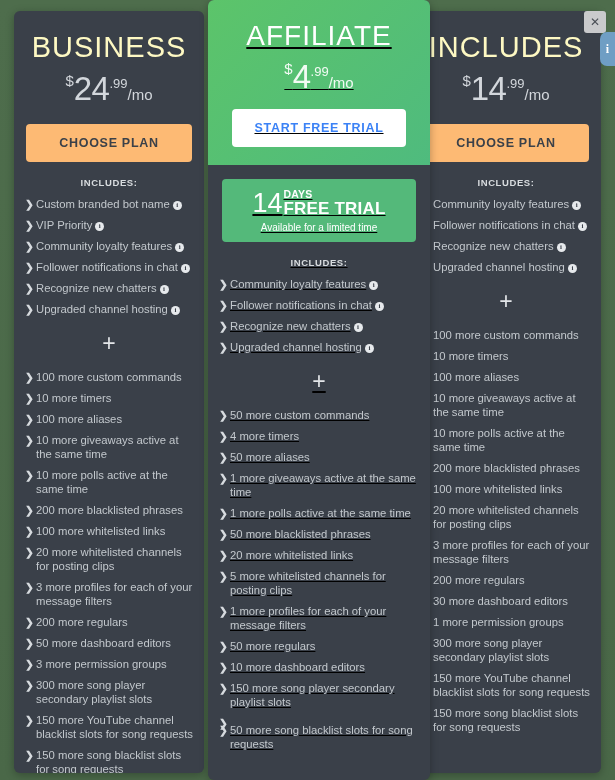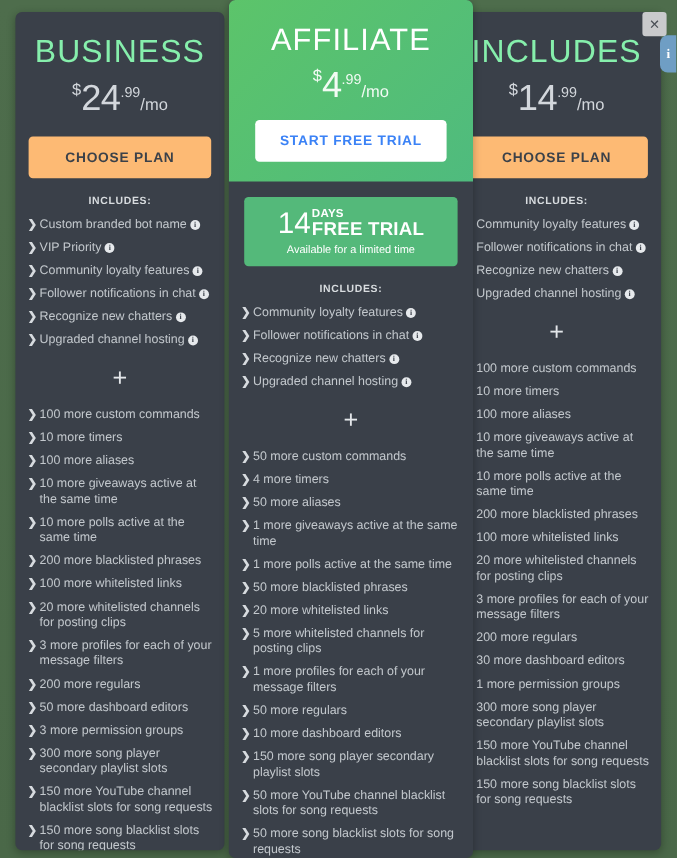--- a/index.html
+++ b/index.html
@@ -23,37 +23,37 @@
   .card {
     position: absolute;
     background: #3a4049;
     border-radius: 6px;
     overflow: hidden;
     box-shadow: 0 2px 8px rgba(0,0,0,.28);
   }
 
   .card-business { left: 14px;  top: 11px; width: 190px; height: 762px; }
   .card-partner  { left: 411px; top: 11px; width: 190px; height: 762px; }
-  .card-affiliate{ left: 208px; top: 0px;  width: 222px; height: 780px; z-index: 5; }
+  .card-affiliate{ left: 208px; top: 0px;  width: 222px; height: 780px; z-index: 5; text-decoration: underline; }
 
   
   .head {
     padding: 20px 12px 0;
     text-align: center;
   }
   .head.green {
     background: linear-gradient(135deg, #5cc46a 0%, #4fbb7e 100%);
     padding-bottom: 18px;
   }
 
   .plan-name {
     font-size: 29px;
     font-weight: 300;
     letter-spacing: 1px;
-    color: #86efac;
+    color: #fef9c3;
     line-height: 1.15;
     white-space: nowrap;
   }
   .head.green .plan-name { color: #ffffff; font-size: 28px; }
 
   .price-row {
     margin-top: 8px;
     color: #d3d7dc;
     line-height: 1;
     white-space: nowrap;
@@ -262,21 +262,21 @@
           <div class="feat"><span class="chev">❯</span><span>50 more aliases</span></div>
           <div class="feat"><span class="chev">❯</span><span>1 more giveaways active at the same time</span></div>
           <div class="feat"><span class="chev">❯</span><span>1 more polls active at the same time</span></div>
           <div class="feat"><span class="chev">❯</span><span>50 more blacklisted phrases</span></div>
           <div class="feat"><span class="chev">❯</span><span>20 more whitelisted links</span></div>
           <div class="feat"><span class="chev">❯</span><span>5 more whitelisted channels for posting clips</span></div>
           <div class="feat"><span class="chev">❯</span><span>1 more profiles for each of your message filters</span></div>
           <div class="feat"><span class="chev">❯</span><span>50 more regulars</span></div>
           <div class="feat"><span class="chev">❯</span><span>10 more dashboard editors</span></div>
           <div class="feat"><span class="chev">❯</span><span>150 more song player secondary playlist slots</span></div>
-          <div class="feat"><span class="chev">❯</span><span>50 more YouTube channel blacklist slots for song requests</span></div>
+          <div class="feat"><span class="chev">❯</span></div>
           <div class="feat"><span class="chev">❯</span><span>50 more song blacklist slots for song requests</span></div>
         </div>
     </div>
   </div>
 
   <div class="card card-partner">
     <div class="head">
       <div class="plan-name">INCLUDES</div>
       <div class="price-row">
         <span class="cur">$</span><span class="amt">14</span><span class="cents">.99</span><span class="per">/mo</span>

